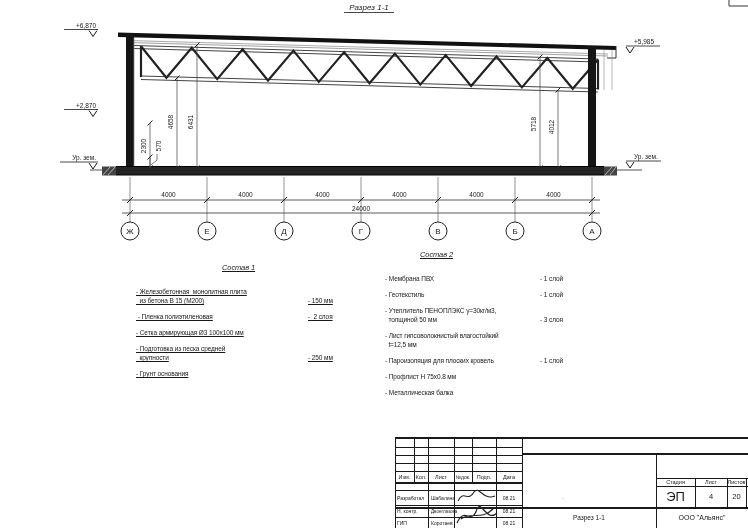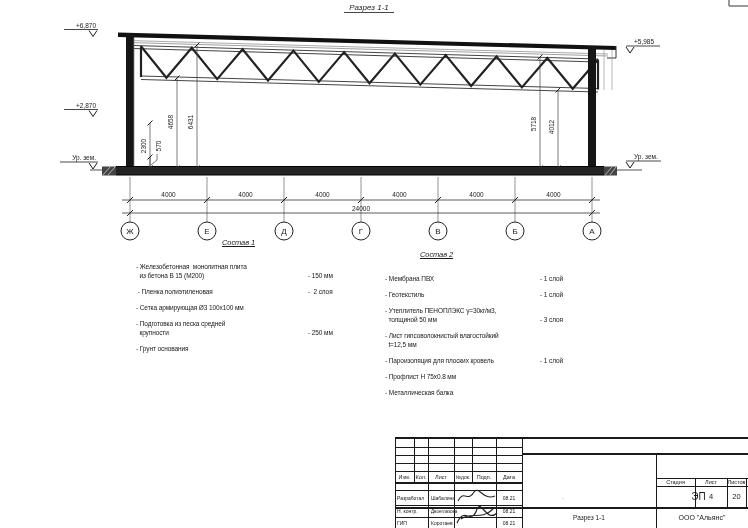--- a/index.html
+++ b/index.html
@@ -196,21 +196,21 @@
     <text x="361" y="234" text-anchor="middle">Г</text>
     <circle cx="438" cy="231" r="9" fill="#fff" stroke="#222" stroke-width="1"></circle>
     <text x="438" y="234" text-anchor="middle">В</text>
     <circle cx="515" cy="231" r="9" fill="#fff" stroke="#222" stroke-width="1"></circle>
     <text x="515" y="234" text-anchor="middle">Б</text>
     <circle cx="592" cy="231" r="9" fill="#fff" stroke="#222" stroke-width="1"></circle>
     <text x="592" y="234" text-anchor="middle">А</text>
   </g>
 </svg>
 
-<div class="comp comp1" style="left:136px;top:238px;width:232px;">
+<div class="comp comp1" style="left:136px;top:263px;width:232px;text-decoration:underline;">
   <div class="comp-title">Состав 1</div>
   <div class="comp-row">
     <span class="itm-text">- Железобетонная  монолитная плита
   из бетона В 15 (М200)</span>
     <span class="itm-val">- 150 мм</span>
   </div>
   <div class="comp-row">
     <span class="itm-text"> - Пленка полиэтиленовая</span>
     <span class="itm-val">-  2 слоя</span>
   </div>
@@ -314,19 +314,19 @@
   </svg>
   <svg class="sig" style="left:58px;top:66px;" width="46" height="25">
     <path d="M4,20 C12,2 18,24 24,6 C28,-4 34,20 44,10 M8,16 C18,8 28,18 40,6" fill="none" stroke="#222" stroke-width="1.2"></path>
   </svg>
 
   <div class="cell" style="left:164px;top:55px;width:8px;height:10px;">.</div>
 
   <div class="cell" style="left:261px;top:41px;width:39px;height:8px;">Стадия</div>
   <div class="cell" style="left:300px;top:41px;width:32px;height:8px;">Лист</div>
   <div class="cell" style="left:332px;top:41px;width:19px;height:8px;">Листов</div>
-  <div class="cell" style="left:261px;top:49px;width:39px;height:21px;font-size:10px;margin-left:23px;">ЭП</div>
+  <div class="cell" style="left:261px;top:49px;width:39px;height:21px;font-size:13px;">ЭП</div>
   <div class="cell" style="left:300px;top:49px;width:32px;height:21px;font-size:7.5px;">4</div>
   <div class="cell" style="left:332px;top:49px;width:19px;height:21px;font-size:7.5px;">20</div>
 
   <div class="cell" style="left:127px;top:70px;width:134px;height:21px;font-size:6.5px;">Разрез 1-1</div>
   <div class="cell" style="left:261px;top:70px;width:92px;height:21px;font-size:7px;">ООО "Альянс"</div>
 </div>
 
 </body></html>

